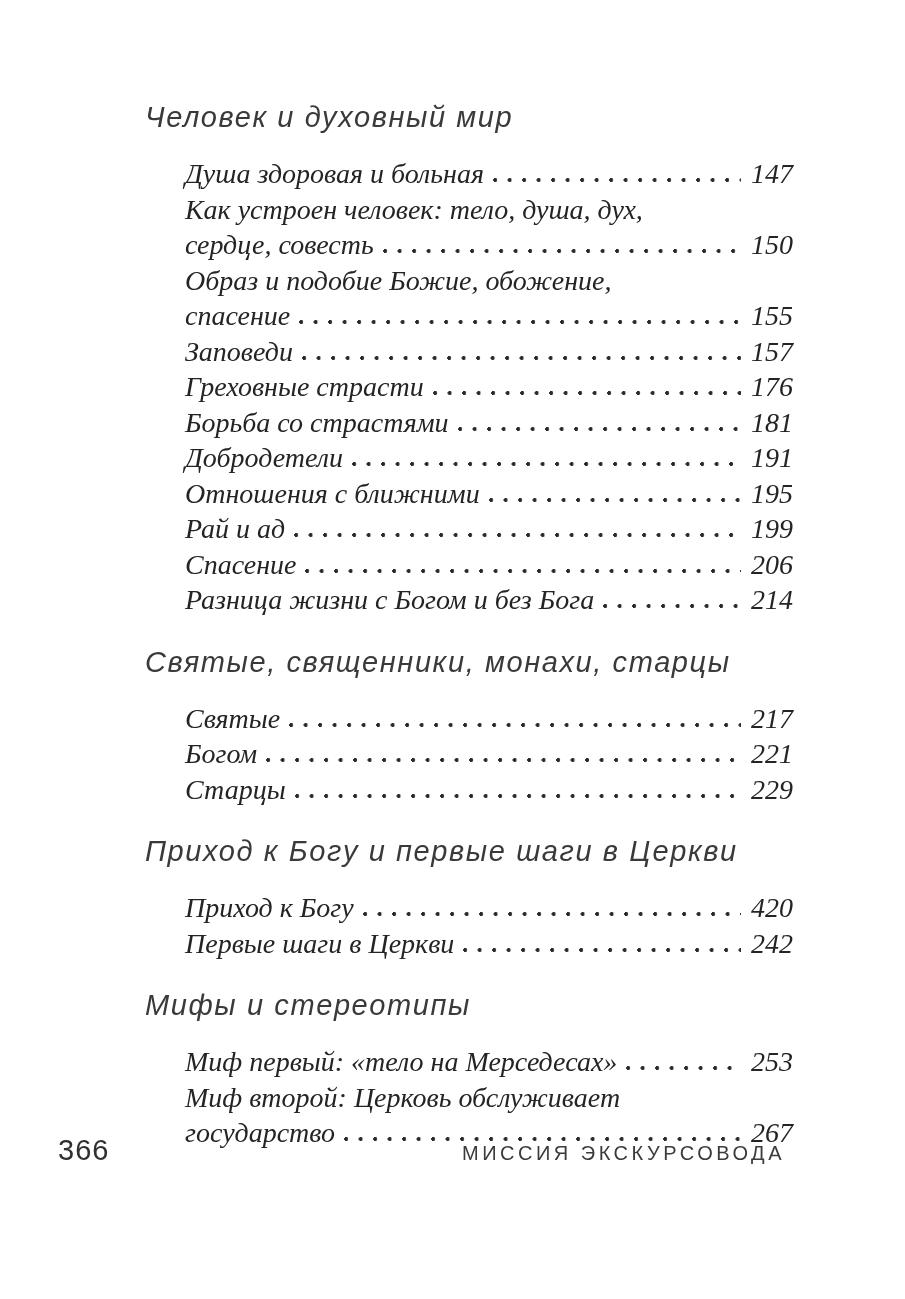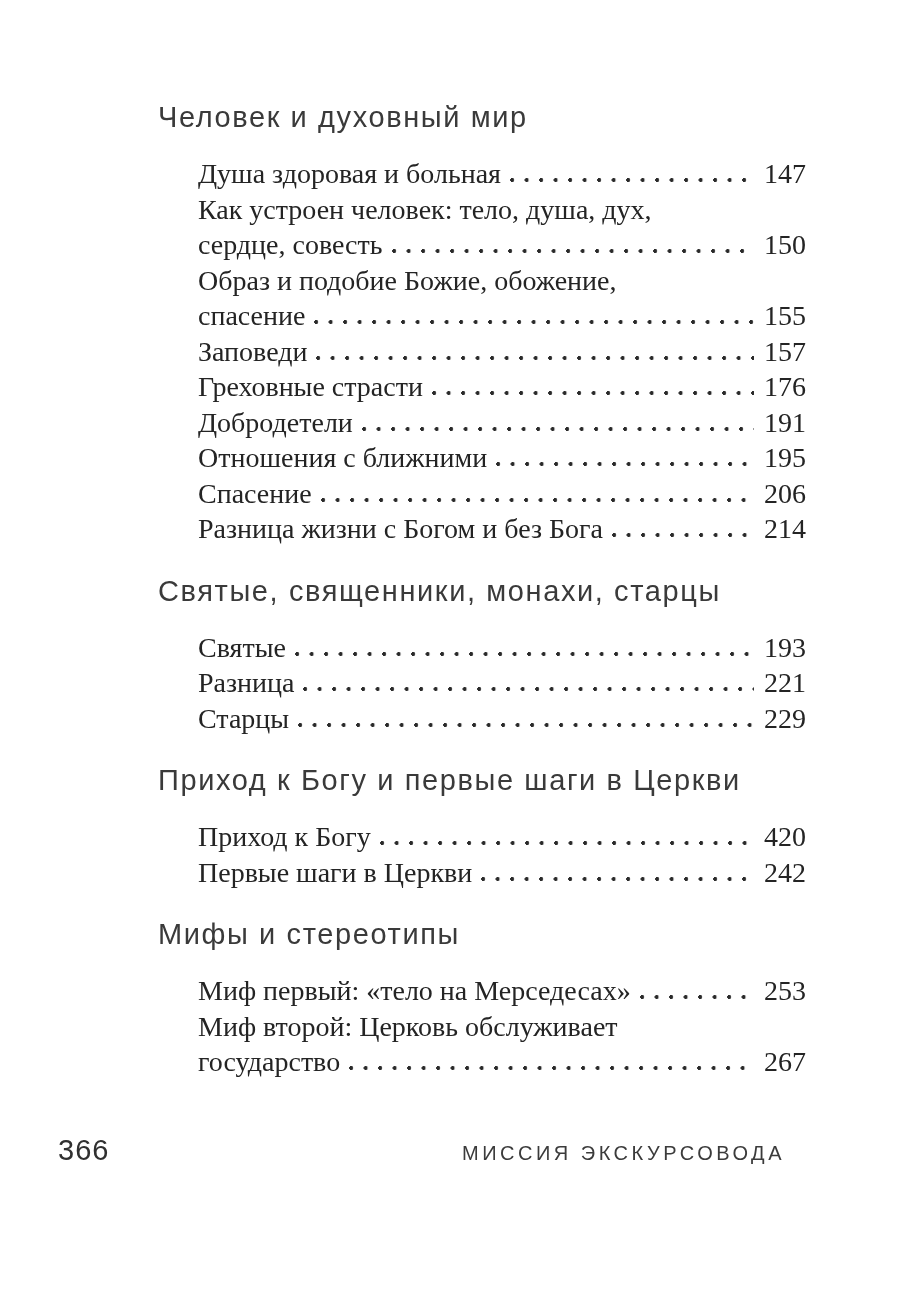--- a/index.html
+++ b/index.html
@@ -8,22 +8,23 @@
     background: #ffffff;
     position: relative;
     overflow: hidden;
     font-family: "Liberation Serif", serif;
   }
   .sheet { position: absolute; inset: 0; background: #ffffff; }
 
   
   .toc {
     position: absolute;
-    top: 101px; left: 158px;
+    top: 101px; left: 145px;
     width: 648px;
+    font-style: italic;
   }
   .section { margin-top: 28px; }
   .section:first-child { margin-top: 0; }
   .section-heading {
     font-family: "Liberation Sans", sans-serif;
     font-weight: 400;
     font-size: 29px;
     line-height: 33px;
     letter-spacing: 1.6px;
     color: #3a3a3a;
@@ -107,33 +108,43 @@
           <span class="dots"></span>
           <span class="pg">157</span>
         </div>
 
         <div class="entry rowflex">
           <span class="t">Греховные страсти</span>
           <span class="dots"></span>
           <span class="pg">176</span>
         </div>
 
+        <div class="entry rowflex">
+          <span class="t">Борьба со страстями</span>
+          <span class="dots"></span>
+          <span class="pg">181</span>
+        </div>
 
         <div class="entry rowflex">
           <span class="t">Добродетели</span>
           <span class="dots"></span>
           <span class="pg">191</span>
         </div>
 
         <div class="entry rowflex">
           <span class="t">Отношения с ближними</span>
           <span class="dots"></span>
           <span class="pg">195</span>
         </div>
 
+        <div class="entry rowflex">
+          <span class="t">Рай и ад</span>
+          <span class="dots"></span>
+          <span class="pg">199</span>
+        </div>
 
         <div class="entry rowflex">
           <span class="t">Спасение</span>
           <span class="dots"></span>
           <span class="pg">206</span>
         </div>
 
         <div class="entry rowflex">
           <span class="t">Разница жизни с Богом и без Бога</span>
           <span class="dots"></span>
@@ -143,25 +154,25 @@
       </div>
     </div>
 
     <div class="section">
       <h2 class="section-heading">Святые, священники, монахи, старцы</h2>
       <div class="entries">
 
         <div class="entry rowflex">
           <span class="t">Святые</span>
           <span class="dots"></span>
-          <span class="pg">193</span>
-        </div>
-
-        <div class="entry rowflex">
-          <span class="t">Разница</span>
+          <span class="pg">217</span>
+        </div>
+
+        <div class="entry rowflex">
+          <span class="t">Богом</span>
           <span class="dots"></span>
           <span class="pg">221</span>
         </div>
 
         <div class="entry rowflex">
           <span class="t">Старцы</span>
           <span class="dots"></span>
           <span class="pg">229</span>
         </div>
 

